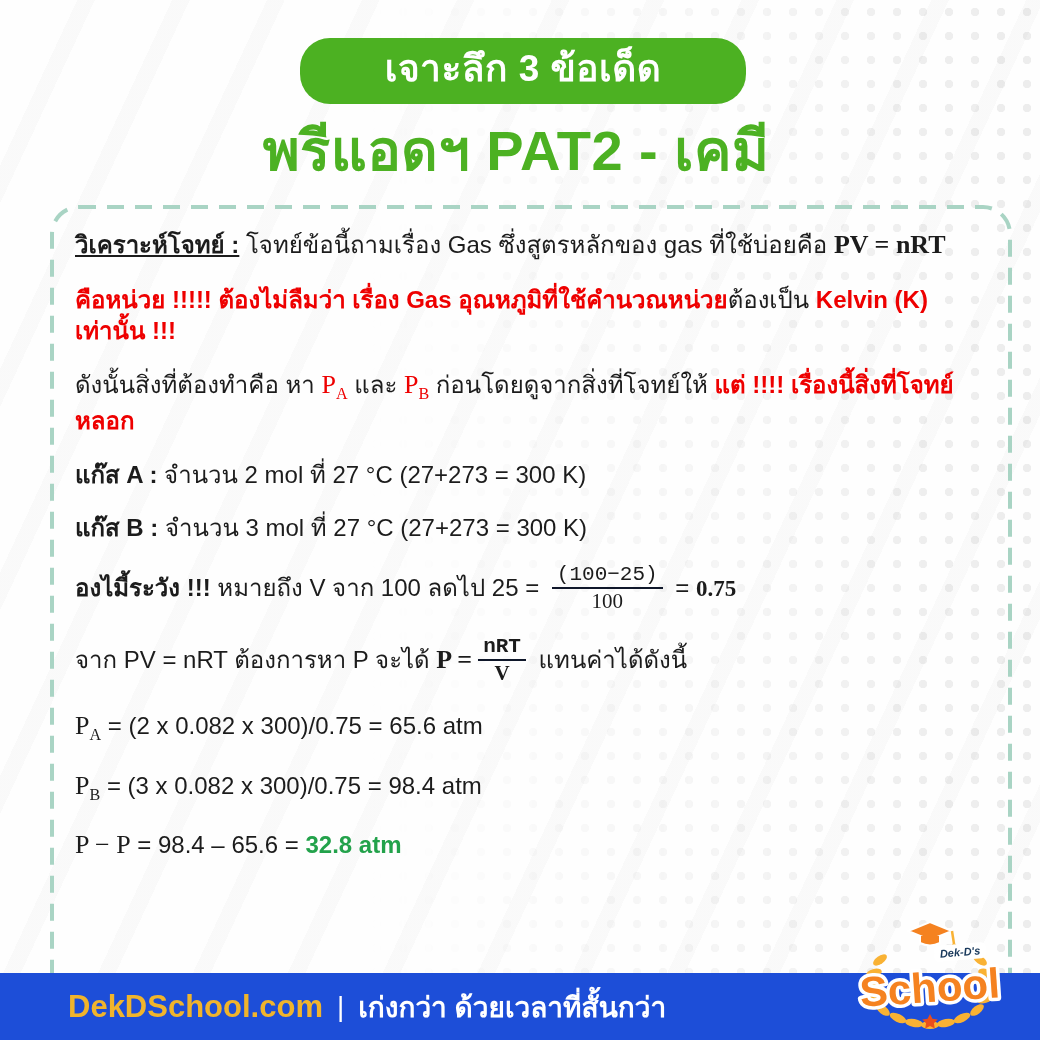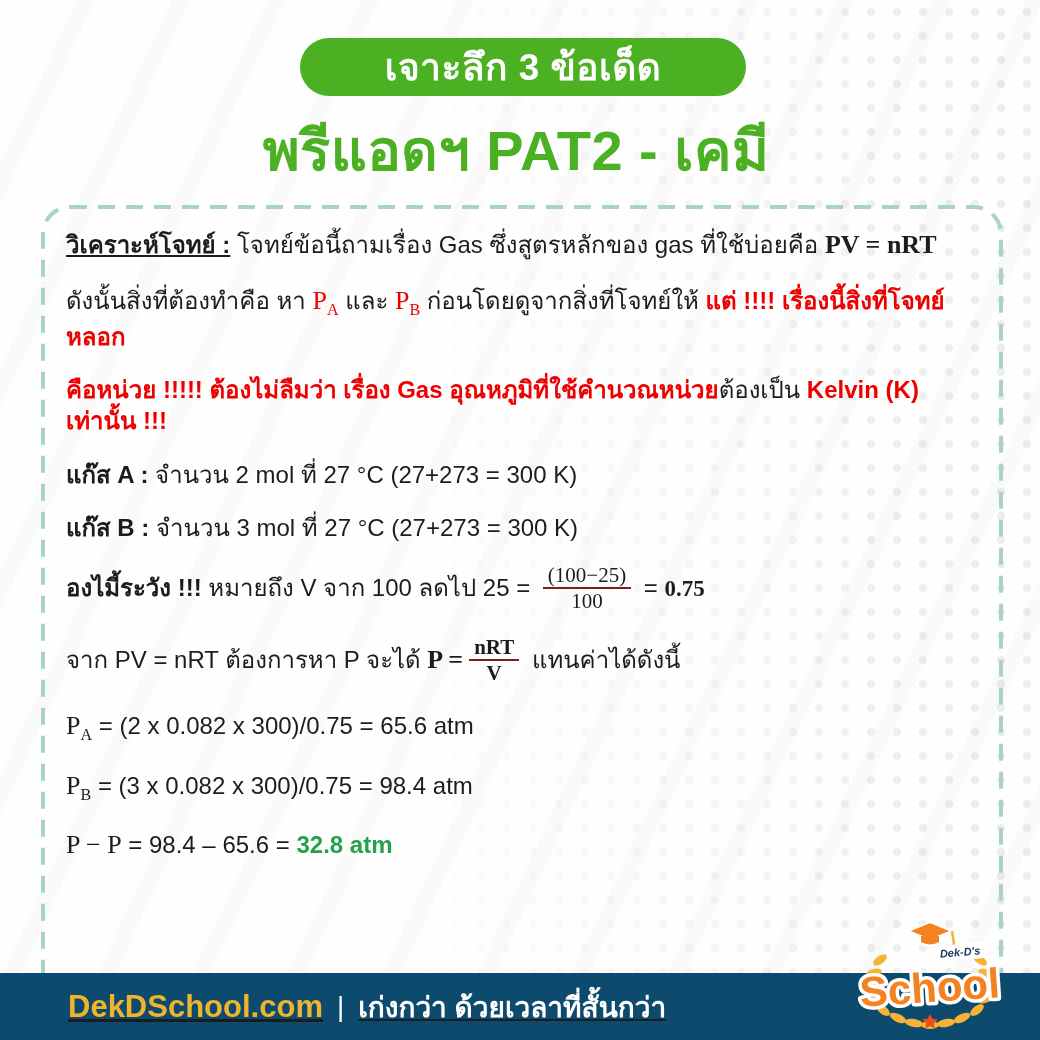--- a/index.html
+++ b/index.html
@@ -18,32 +18,32 @@
     mask-image:linear-gradient(to right,transparent 35%,black 95%);
     opacity:.8;
   }
   
   .bg-streaks{
     position:absolute;inset:0;z-index:0;pointer-events:none;
     background-image:repeating-linear-gradient(115deg,transparent 0 70px,rgba(60,60,60,.025) 70px 86px);
   }
   
   .badge{
-    position:absolute;left:300px;top:38px;width:446px;height:58px;z-index:2;
+    position:absolute;left:300px;top:38px;width:446px;height:66px;z-index:2;
     background:#4cb122;border-radius:30px;
-    display:flex;align-items:flex-end;justify-content:center;
+    display:flex;align-items:flex-start;justify-content:center;
     color:#ffffff;font-weight:bold;font-size:37px;letter-spacing:.5px;
   }
   .page-title{
     position:absolute;left:0;right:8px;top:106px;z-index:2;
     text-align:center;color:#4cb122;font-weight:bold;font-size:56px;letter-spacing:.5px;
   }
   
   .card{
-    position:absolute;left:40px;top:204px;width:964px;height:836px;z-index:1;
+    position:absolute;left:49px;top:204px;width:964px;height:836px;z-index:1;
     box-sizing:border-box;border-radius:28px;
   }
   .card-border{position:absolute;inset:0;}
   .card-content{
     position:absolute;inset:0;box-sizing:border-box;
     padding:24px 22px 0 26px;
     display:flex;flex-direction:column;gap:22px;
   }
   .line{font-size:24px;line-height:1.3;}
   .b{font-weight:bold;}
@@ -52,26 +52,26 @@
   .m{font-family:"Liberation Serif","DejaVu Serif",serif;font-size:26px;}
   .mb{font-family:"Liberation Serif","DejaVu Serif",serif;font-size:26px;font-weight:bold;}
   .rm{font-family:"Liberation Serif","DejaVu Serif",serif;font-size:26px;color:#ee0000;}
   sub{font-size:.62em;}
   .green{color:#23a24b;font-weight:bold;}
   .frac{
     display:inline-flex;flex-direction:column;align-items:center;vertical-align:middle;
     font-family:"Liberation Serif","DejaVu Serif",serif;font-size:21px;line-height:1.15;
     margin:0 6px;transform:translateY(-2px);
   }
-  .frac .num{border-bottom:2px solid #7f1d1d;padding:0 5px;}
+  .frac .num{border-bottom:2px solid #0f172a;padding:0 5px;font-family:Liberation Mono, monospace;}
   .big{font-size:23px;font-weight:bold;}
   
   .footer{
     position:absolute;left:0;right:0;bottom:0;height:67px;z-index:5;
-    background:#0c4a6e;display:flex;align-items:center;padding-left:68px;box-sizing:border-box;text-decoration:underline;
+    background:#1d4ed8;display:flex;align-items:center;padding-left:68px;box-sizing:border-box;
   }
   .footer .site{color:#f0b42c;font-weight:bold;font-size:31px;}
   .footer .sep{color:#ffffff;font-size:28px;margin:0 14px;font-weight:300;}
   .footer .tagline{color:#ffffff;font-weight:bold;font-size:28px;}
   .logo{position:absolute;right:30px;bottom:10px;width:160px;height:112px;z-index:6;}
 </style>
 </head>
 <body>
 
 <div class="bg-dots"></div>
@@ -85,23 +85,23 @@
 
 <div class="card">
   <svg class="card-border" width="964" height="836">
     <rect x="3" y="3" width="958" height="830" rx="27" fill="none" stroke="#a9d4c4" stroke-width="4" stroke-dasharray="17 11"></rect>
   </svg>
   <div class="card-content">
 
     <div class="line"><span class="bu">วิเคราะห์โจทย์ :</span><span> โจทย์ข้อนี้ถามเรื่อง Gas ซึ่งสูตรหลักของ gas ที่ใช้บ่อยคือ </span><span class="mb">PV = nRT</span></div>
 
 
+    <div class="line"><span class="r">คือหน่วย !!!!! ต้องไม่ลืมว่า เรื่อง Gas อุณหภูมิที่ใช้คำนวณหน่วย</span><span>ต้องเป็น</span><span class="r"> Kelvin (K) เท่านั้น !!!</span></div>
+
     <div class="line"><span>ดังนั้นสิ่งที่ต้องทำคือ หา </span><span class="rm"><span>P</span><sub>A</sub></span><span> และ </span><span class="rm"><span>P</span><sub>B</sub></span><span> ก่อนโดยดูจากสิ่งที่โจทย์ให้ </span><span class="r">แต่ !!!! เรื่องนี้สิ่งที่โจทย์หลอก</span></div>
-
-    <div class="line"><span class="r">คือหน่วย !!!!! ต้องไม่ลืมว่า เรื่อง Gas อุณหภูมิที่ใช้คำนวณหน่วย</span><span>ต้องเป็น</span><span class="r"> Kelvin (K) เท่านั้น !!!</span></div>
 
 
     <div class="line"><span class="b">แก๊ส A :</span><span> จำนวน 2 mol  ที่ 27 °C (27+273 = 300 K)</span></div>
 
     <div class="line"><span class="b">แก๊ส B :</span><span> จำนวน 3 mol  ที่ 27 °C (27+273 = 300 K)</span></div>
 
 
     <div class="line"><span class="b">องไมี้ระวัง !!!</span><span> หมายถึง V จาก 100 ลดไป 25 = </span><span class="frac">
           <span class="num">(100−25)</span>
           <span class="den">100</span>

